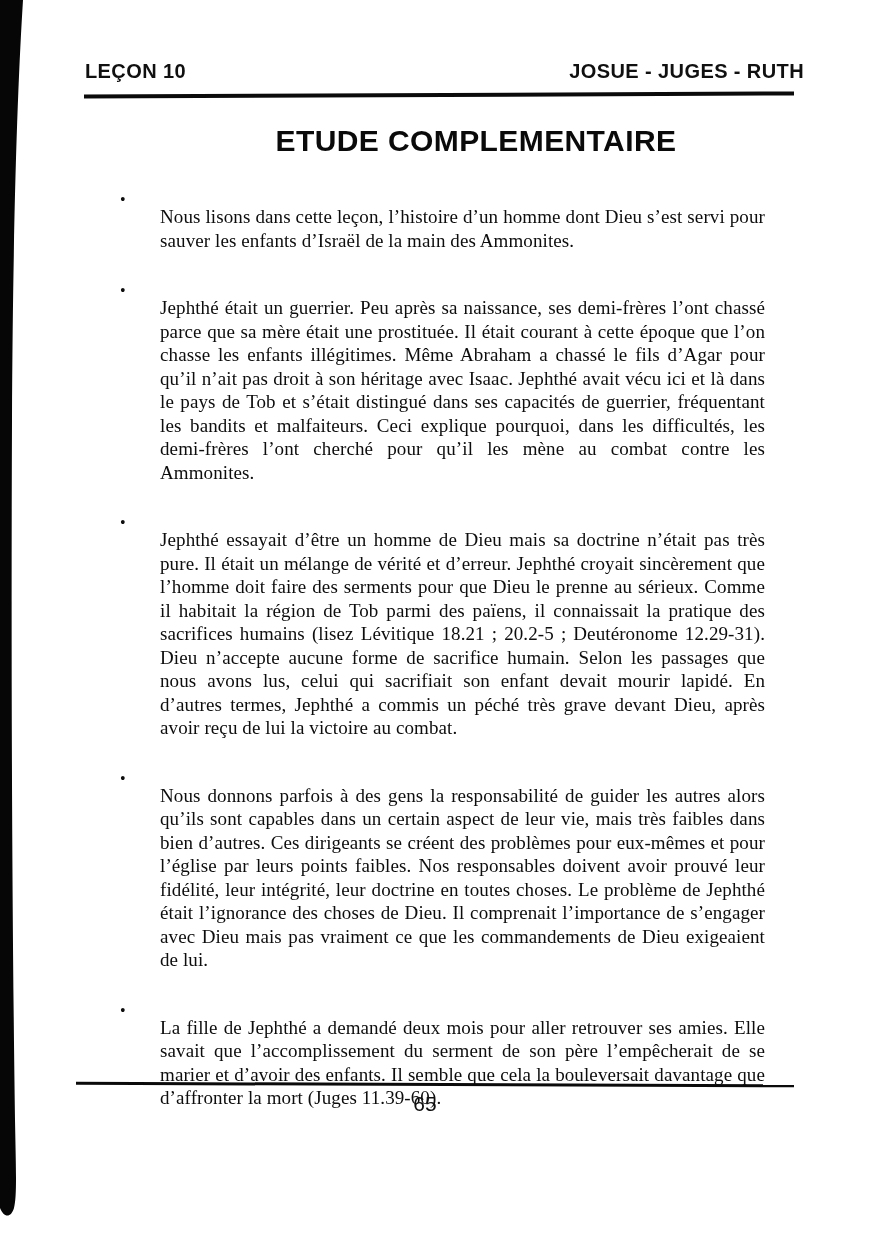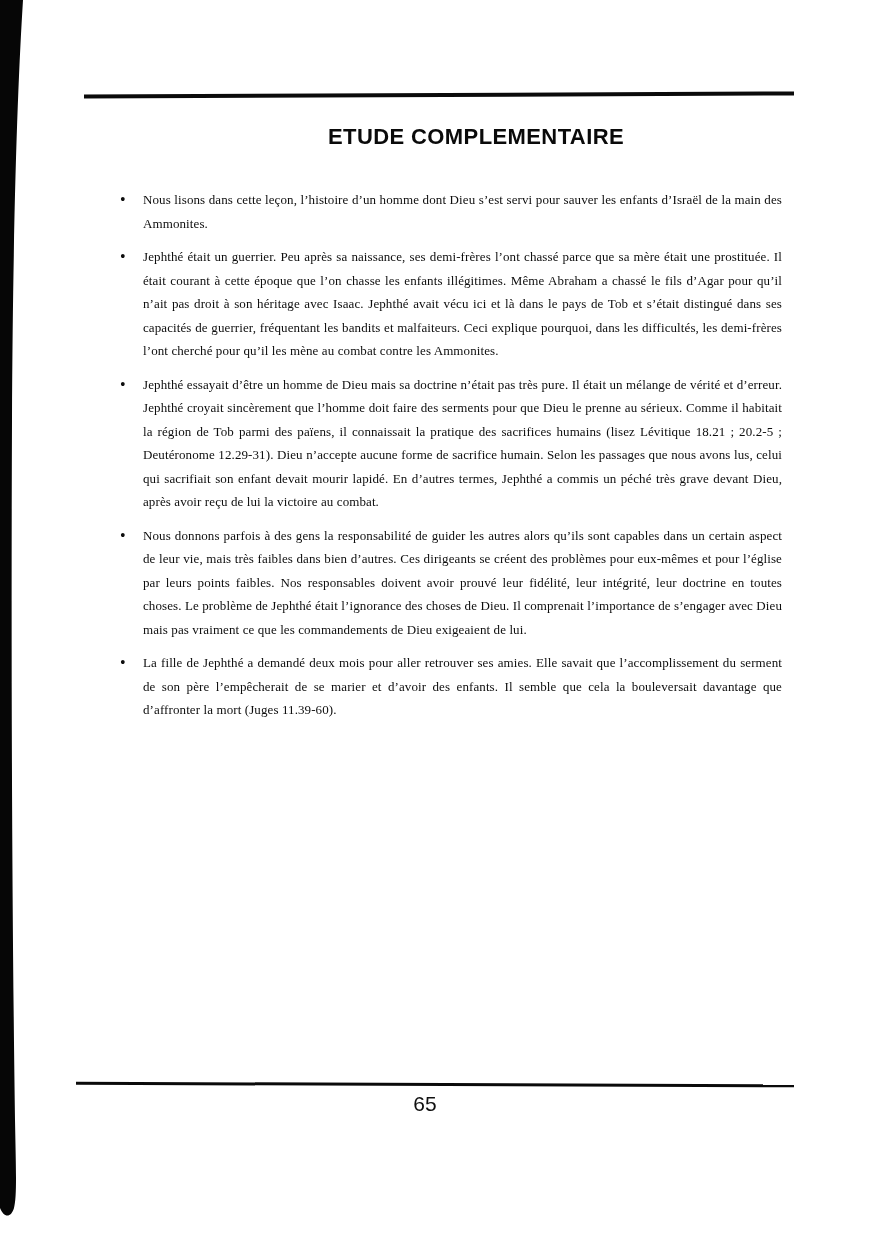--- a/index.html
+++ b/index.html
@@ -48,21 +48,21 @@
   .title {
     position: absolute;
     top: 124px;
     left: 0;
     width: 874px;
     margin: 0;
     padding-left: 78px;
     box-sizing: border-box;
     text-align: center;
     font-family: "Liberation Sans", sans-serif;
-    font-size: 22px;
+    font-size: 30px;
     font-weight: 700;
     letter-spacing: 0.4px;
     color: #0a0a0a;
   }
   .content {
     position: absolute;
     top: 188px;
     left: 120px;
     width: 662px;
   }
@@ -72,22 +72,22 @@
   }
   .marker {
     flex: none;
     width: 23px;
     font-size: 16px;
     line-height: 23.5px;
     color: #0d0d0d;
   }
   .btext {
     flex: 1;
-    margin: 0;
-    font-size: 13px;
+    margin: 17px;
+    font-size: 19px;
     line-height: 23.5px;
     text-align: justify;
     letter-spacing: 0.1px;
     color: #0d0d0d;
   }
   .footer-rule {
     position: absolute;
     top: 1083px;
     left: 76px;
     width: 718px;
@@ -108,20 +108,24 @@
 </style>
 </head>
 <body>
 
 <div class="page">
 
   <svg class="scan-bar" width="30" height="1220" viewBox="0 0 30 1220" aria-hidden="true">
     <path d="M0,0 L23,0 C18,80 13,210 12,420 C11,660 12,910 15,1120 C16,1170 17,1196 14,1208 C11,1218 4,1218 0,1208 Z" fill="#060606"></path>
   </svg>
 
+  <div class="header">
+    <span>LEÇON 10</span>
+    <span>JOSUE - JUGES - RUTH</span>
+  </div>
 
   <div class="header-rule"></div>
 
   <h1 class="title">ETUDE COMPLEMENTAIRE</h1>
 
   <div class="content">
 
     <div class="bullet-item">
       <span class="marker">•</span>
       <p class="btext">Nous lisons dans cette leçon, l’histoire d’un homme dont Dieu s’est servi pour sauver les enfants d’Israël de la main des Ammonites.</p>

